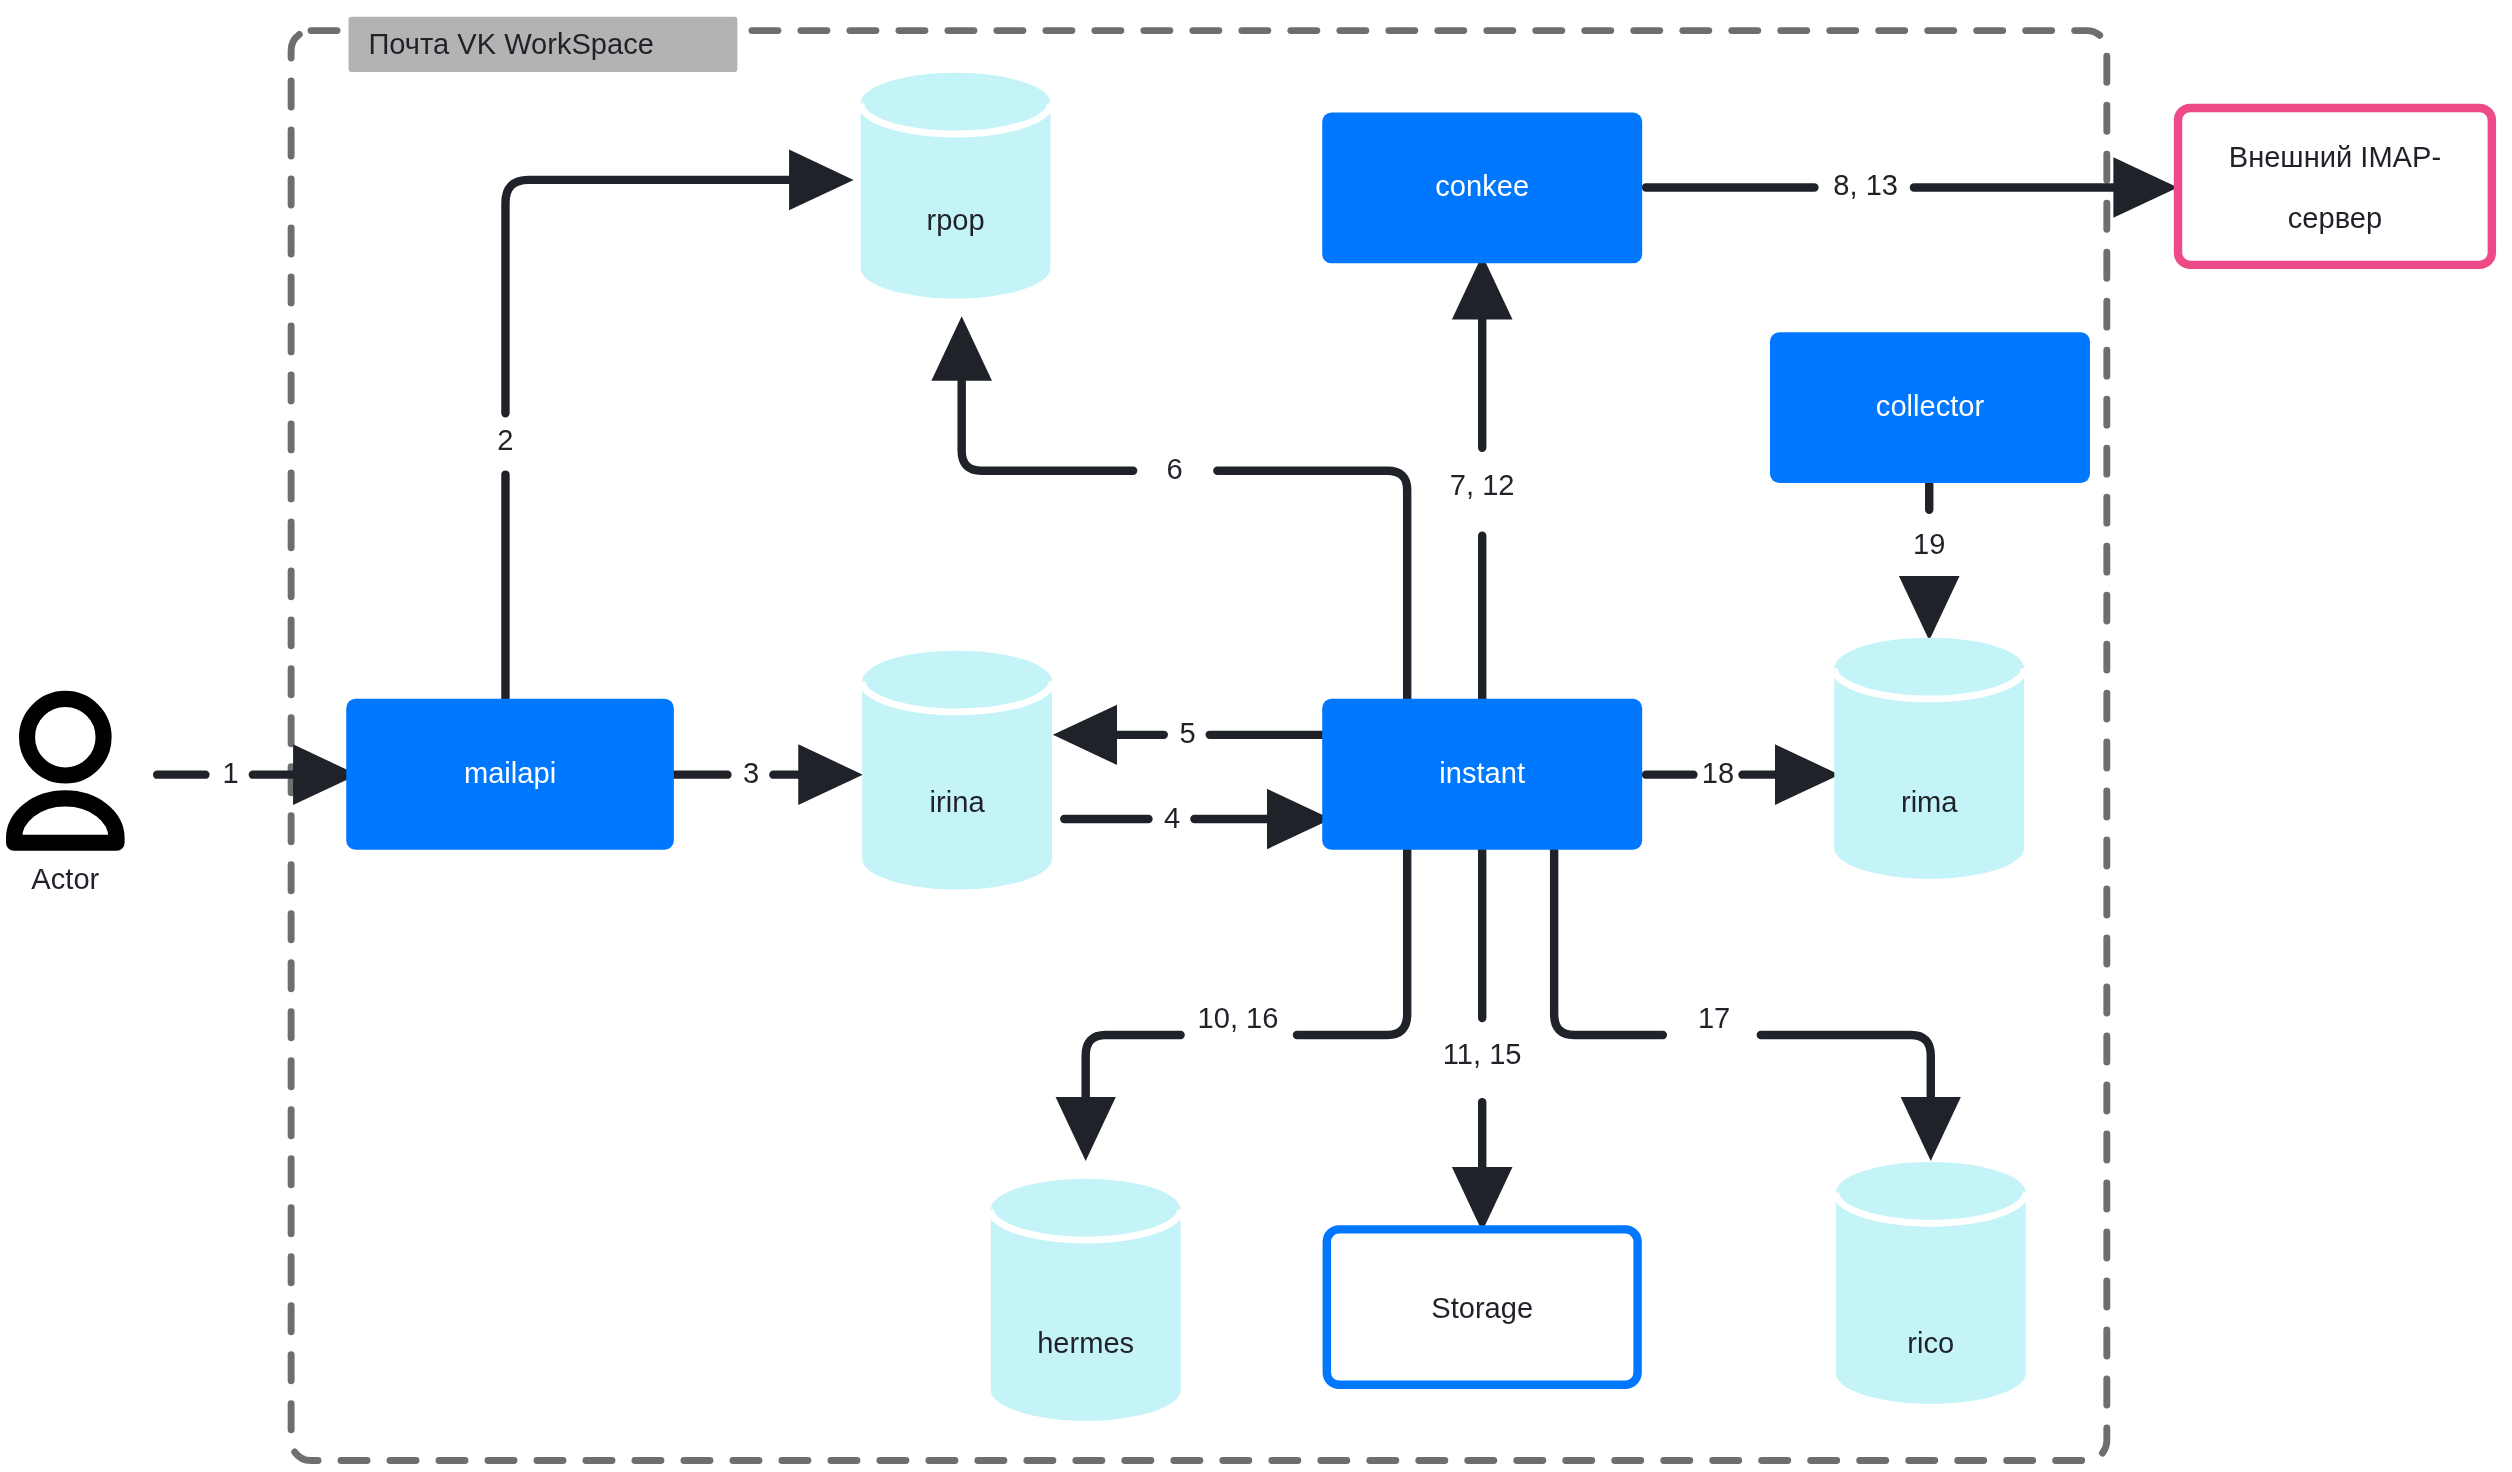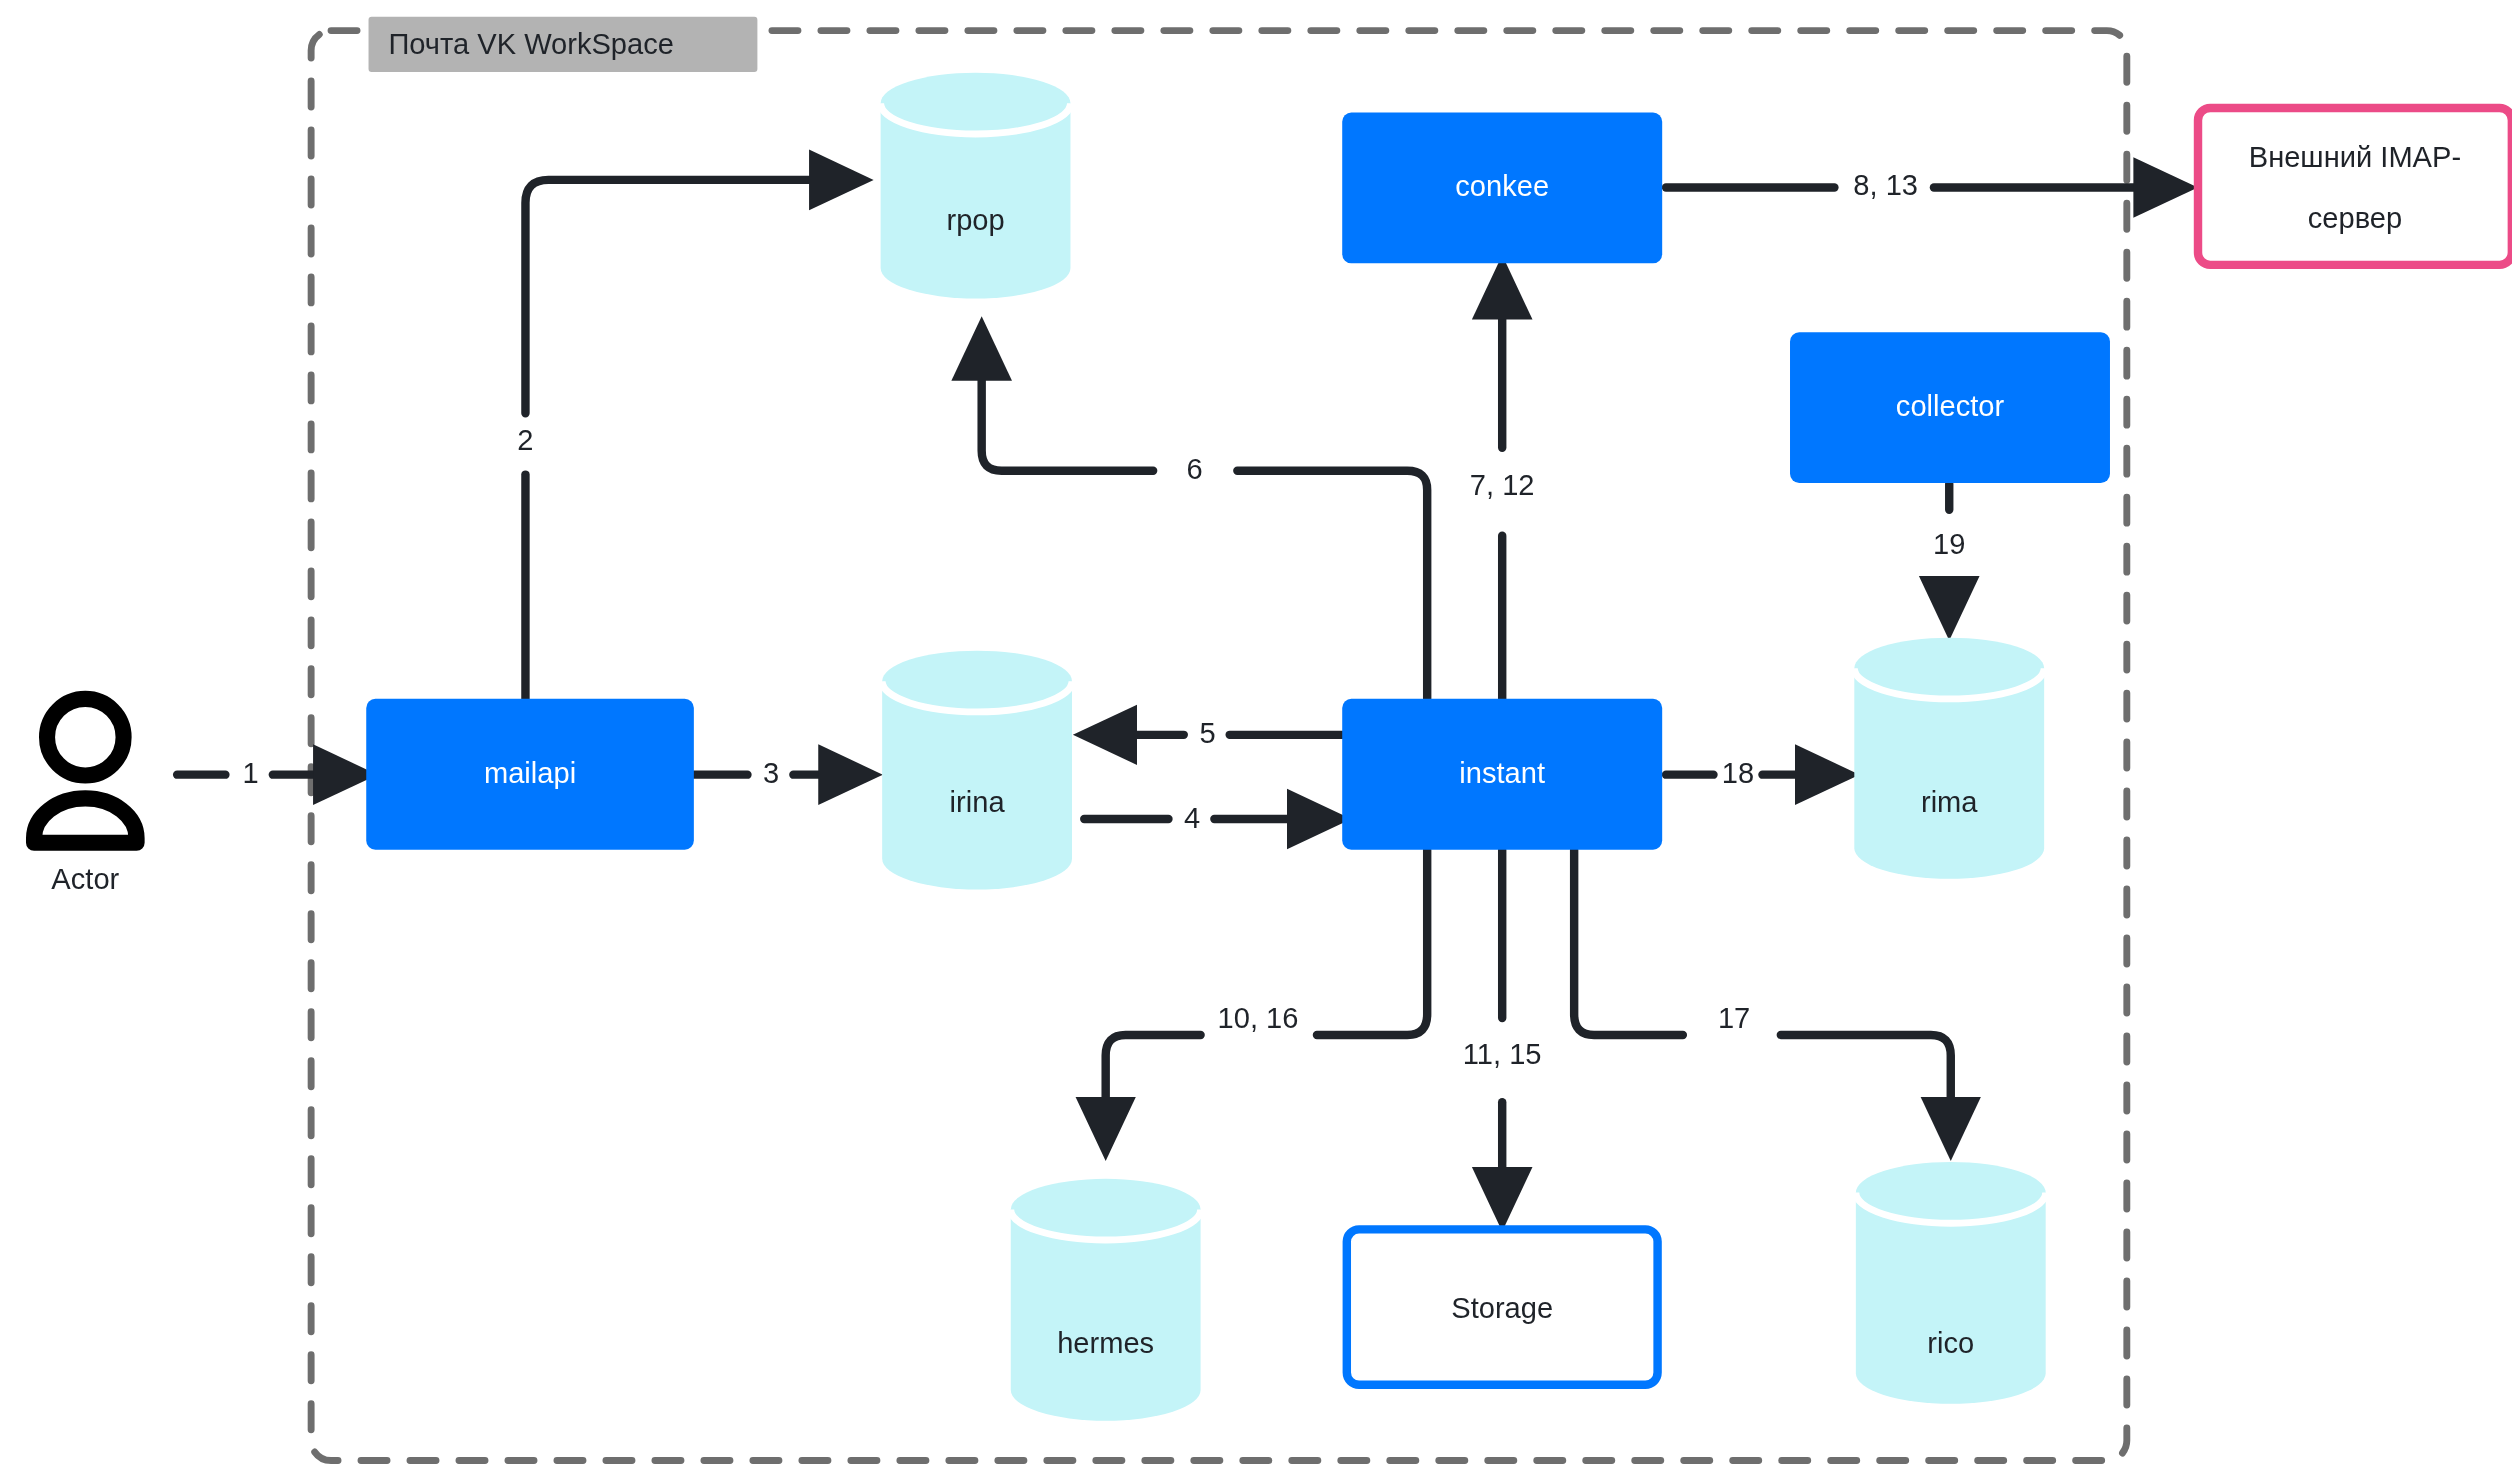--- a/index.html
+++ b/index.html
@@ -1,18 +1,18 @@
 <!DOCTYPE html>
 <html style="font-size:12.3px"><head>
 <meta charset="utf-8">
 <style>
   html,body{margin:0;padding:0;background:#ffffff;}
   body{width:2512px;height:1472px;position:relative;overflow:hidden;
        font-family:"Liberation Sans","DejaVu Sans",sans-serif;}
-  #stage{position:absolute;inset:0;margin-left:20px;}
+  #stage{position:absolute;inset:0;}
   svg{display:block;}
   .nodelabel{font-family:"Liberation Sans","DejaVu Sans",sans-serif;
              font-size:38px;fill:#1f2329;text-anchor:middle;dominant-baseline:middle;}
   .nodelabel.onblue{fill:#ffffff;}
   .edgelabel{font-family:"Liberation Sans","DejaVu Sans",sans-serif;
              font-size:38px;fill:#1f2329;text-anchor:middle;dominant-baseline:middle;}
   .boundarylabel{font-family:"Liberation Sans","DejaVu Sans",sans-serif;
                  font-size:38px;fill:#1f2329;dominant-baseline:middle;}
   .actorlabel{font-family:"Liberation Sans","DejaVu Sans",sans-serif;
               font-size:38px;fill:#1f2329;text-anchor:middle;dominant-baseline:middle;}

